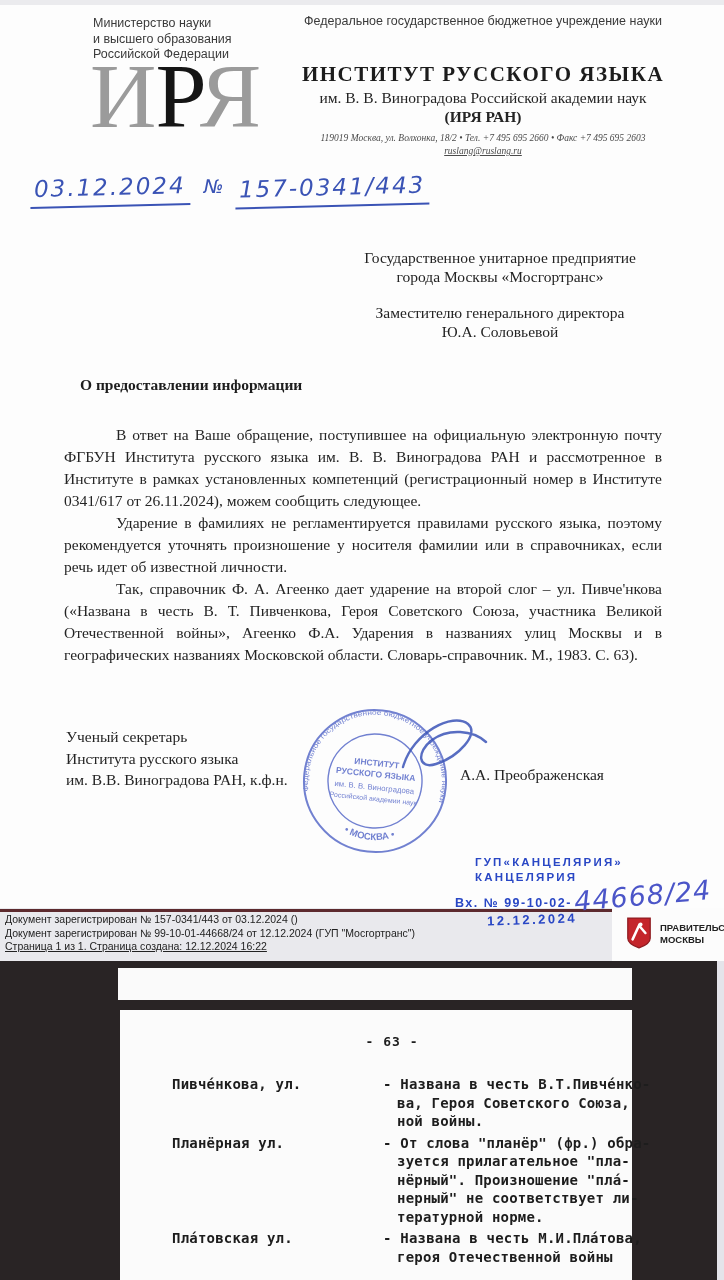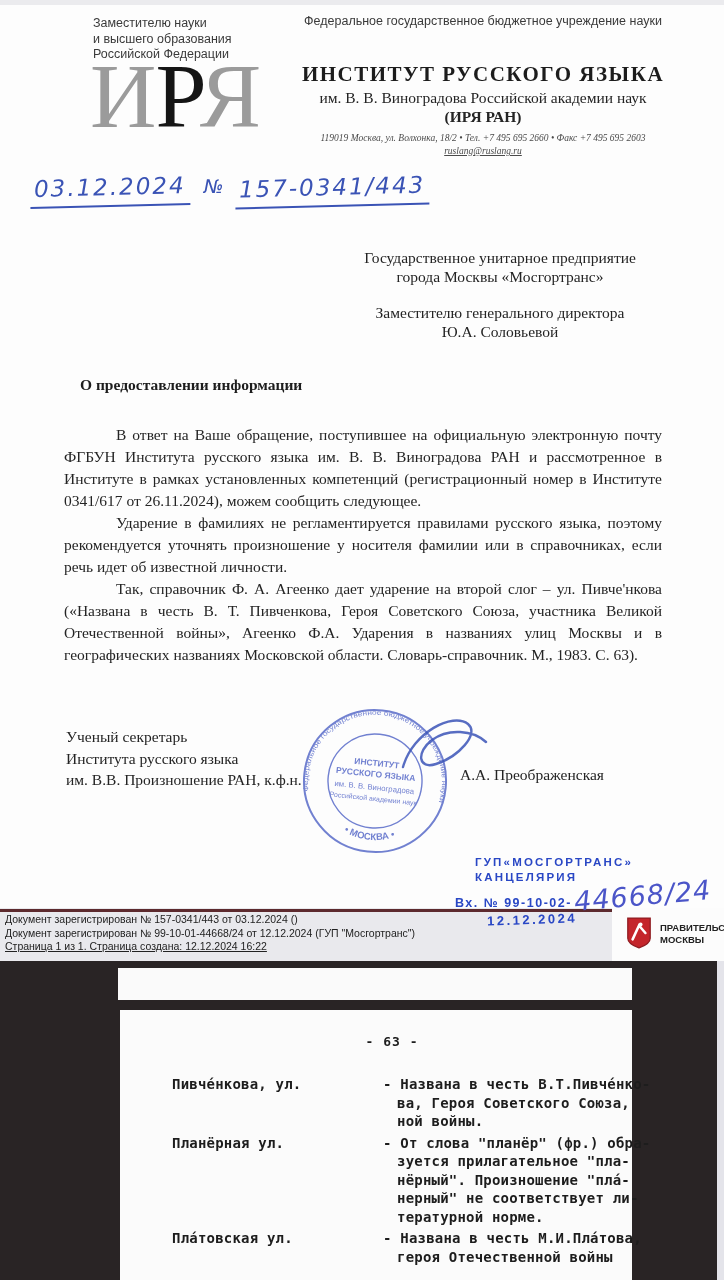--- a/index.html
+++ b/index.html
@@ -71,21 +71,21 @@
   .entry .desc div + div{padding-left:14px;}
 </style>
 </head>
 <body>
 
 <div id="screen">
 
   <div class="abs top-strip"></div>
 
   <div class="abs ministry">
-    <div>Заместителю науки</div>
+    <div>Министерство науки</div>
     <div>и высшего образования</div>
     <div>Российской Федерации</div>
   </div>
   <div class="abs iry-logo"><span class="g">И</span><span class="b">Р</span><span class="g">Я</span></div>
 
   <div class="abs head-right">
     <div class="federal">Федеральное государственное бюджетное учреждение науки</div>
     <div class="inst-title">ИНСТИТУТ РУССКОГО ЯЗЫКА</div>
     <div class="inst-sub">им. В. В. Виноградова Российской академии наук</div>
     <div class="inst-abbr">(ИРЯ РАН)</div>
@@ -109,21 +109,21 @@
 
   <div class="abs body">
     <p>В ответ на Ваше обращение, поступившее на официальную электронную почту ФГБУН Института русского языка им. В. В. Виноградова РАН и рассмотренное в Институте в рамках установленных компетенций (регистрационный номер в Институте 0341/617 от 26.11.2024), можем сообщить следующее.</p>
     <p>Ударение в фамилиях не регламентируется правилами русского языка, поэтому рекомендуется уточнять произношение у носителя фамилии или в справочниках, если речь идет об известной личности.</p>
     <p>Так, справочник Ф. А. Агеенко дает ударение на второй слог – ул. Пивче'нкова («Названа в честь В. Т. Пивченкова, Героя Советского Союза, участника Великой Отечественной войны», Агеенко Ф.А. Ударения в названиях улиц Москвы и в географических названиях Московской области. Словарь-справочник. М., 1983. С. 63).</p>
   </div>
 
   <div class="abs sign-block">
     <div>Ученый секретарь</div>
     <div>Института русского языка</div>
-    <div>им. В.В. Произношение РАН, к.ф.н.</div>
+    <div>им. В.В. Виноградова РАН, к.ф.н.</div>
   </div>
   <div class="abs sign-name">А.А. Преображенская</div>
 
   <svg class="abs seal" viewBox="0 0 150 150">
     <g transform="rotate(6 75 75)" fill="none" stroke="#4a5ec6">
       <circle cx="75" cy="75" r="71" stroke-width="2"></circle>
       <circle cx="75" cy="75" r="47" stroke-width="1.4"></circle>
       <path id="sealTopArc" d="M 10 92 A 67 67 0 1 1 140 92" stroke="none"></path>
       <path id="sealBottomArc" d="M 20 98 A 60 60 0 0 0 130 98" stroke="none"></path>
       <text font-size="7" fill="#4a5ec6" stroke="none" font-family="Liberation Sans, sans-serif">
@@ -139,21 +139,21 @@
         <text x="75" y="95" font-size="7">Российской академии наук</text>
       </g>
     </g>
   </svg>
 
   <svg class="abs scribble" width="95" height="85" viewBox="0 0 95 85">
     <path d="M5 55 C15 20 55 0 70 12 C82 22 60 45 38 52 C20 58 18 40 34 28 C50 16 75 18 88 30" fill="none" stroke="#3c55b8" stroke-width="2.4" stroke-linecap="round"></path>
   </svg>
 
   <div class="abs gup">
-    <div class="l1">ГУП«МОСГОРТРАНС»</div>
+    <div class="l1">ГУП«КАНЦЕЛЯРИЯ»</div>
     <div class="l2">КАНЦЕЛЯРИЯ</div>
     <div class="vx">Вх. № 99-10-02-</div>
     <div class="hand">44668/24</div>
     <div class="date">12.12.2024</div>
   </div>
 
   <div class="abs footer-bar"></div>
   <div class="abs maroon-line"></div>
   <div class="abs footer-text">
     <div>Документ зарегистрирован № 157-0341/443 от 03.12.2024  ()</div>

